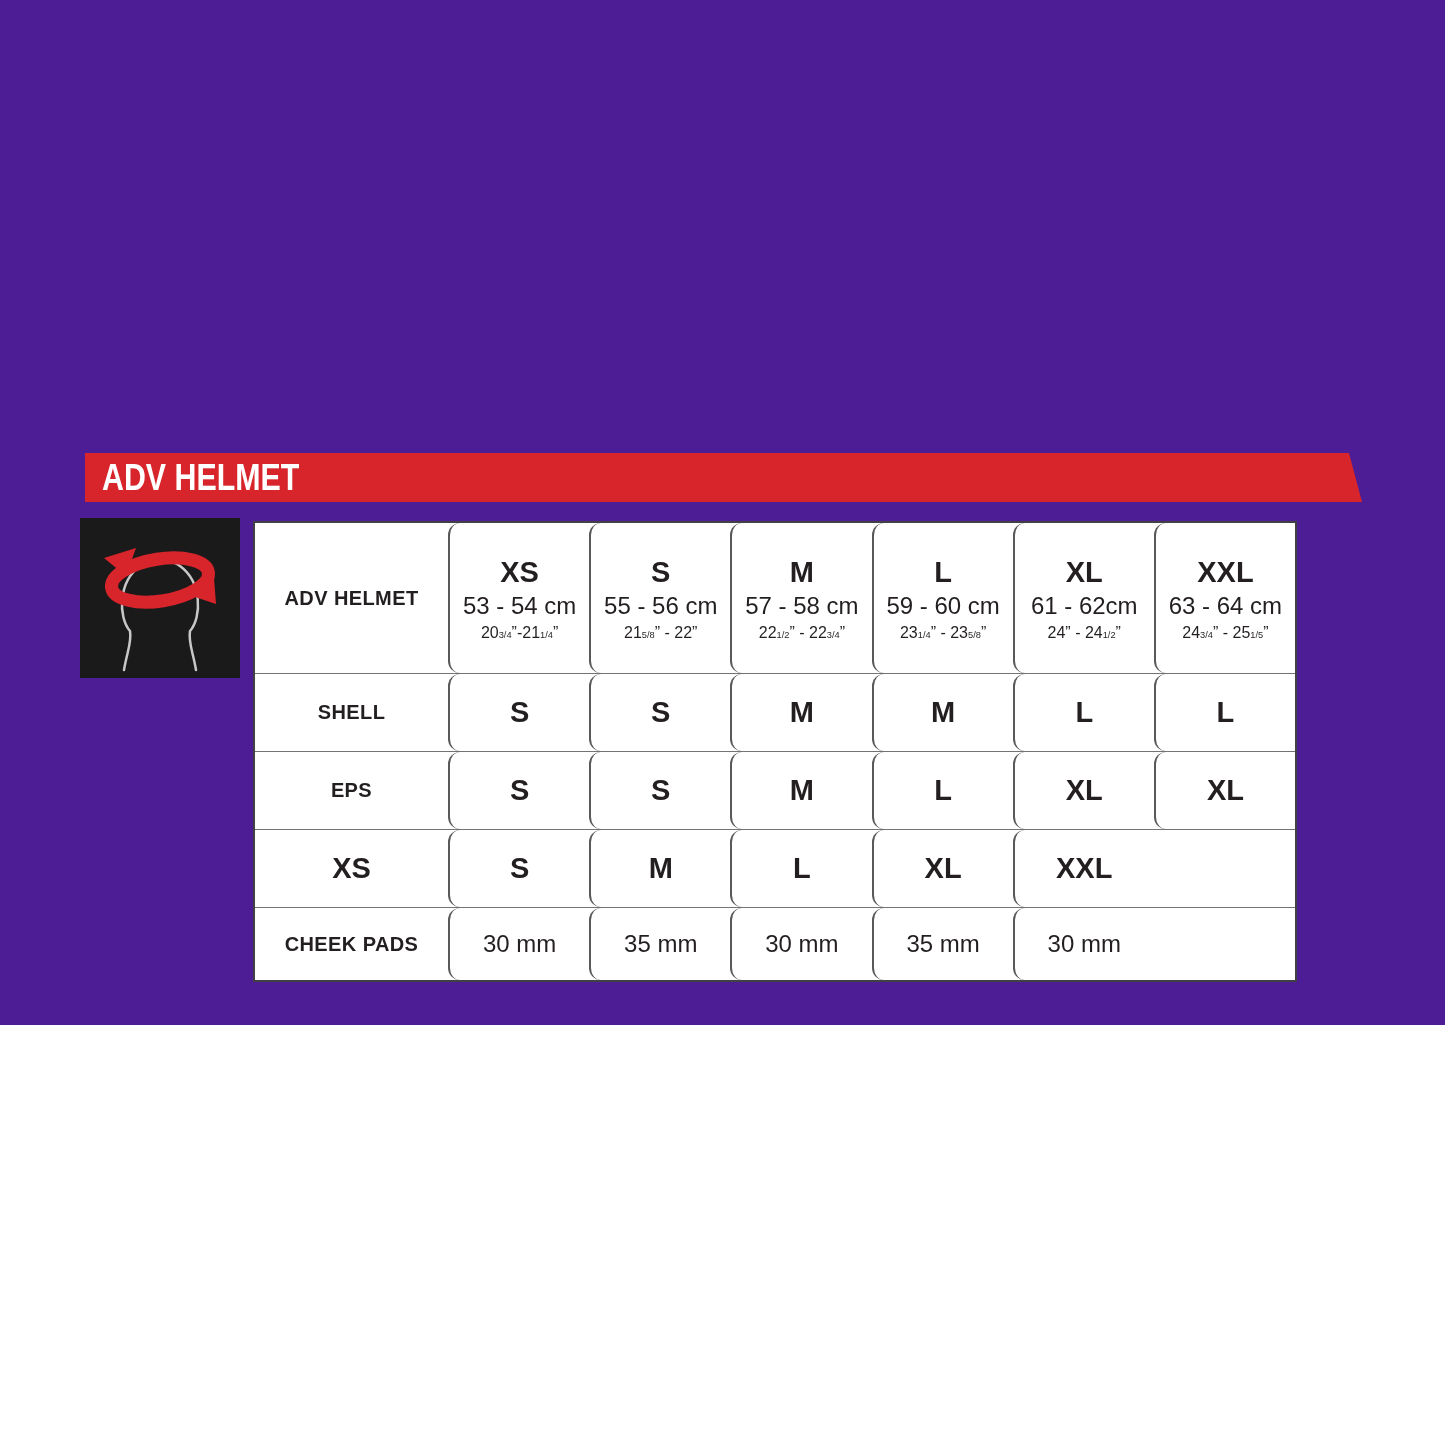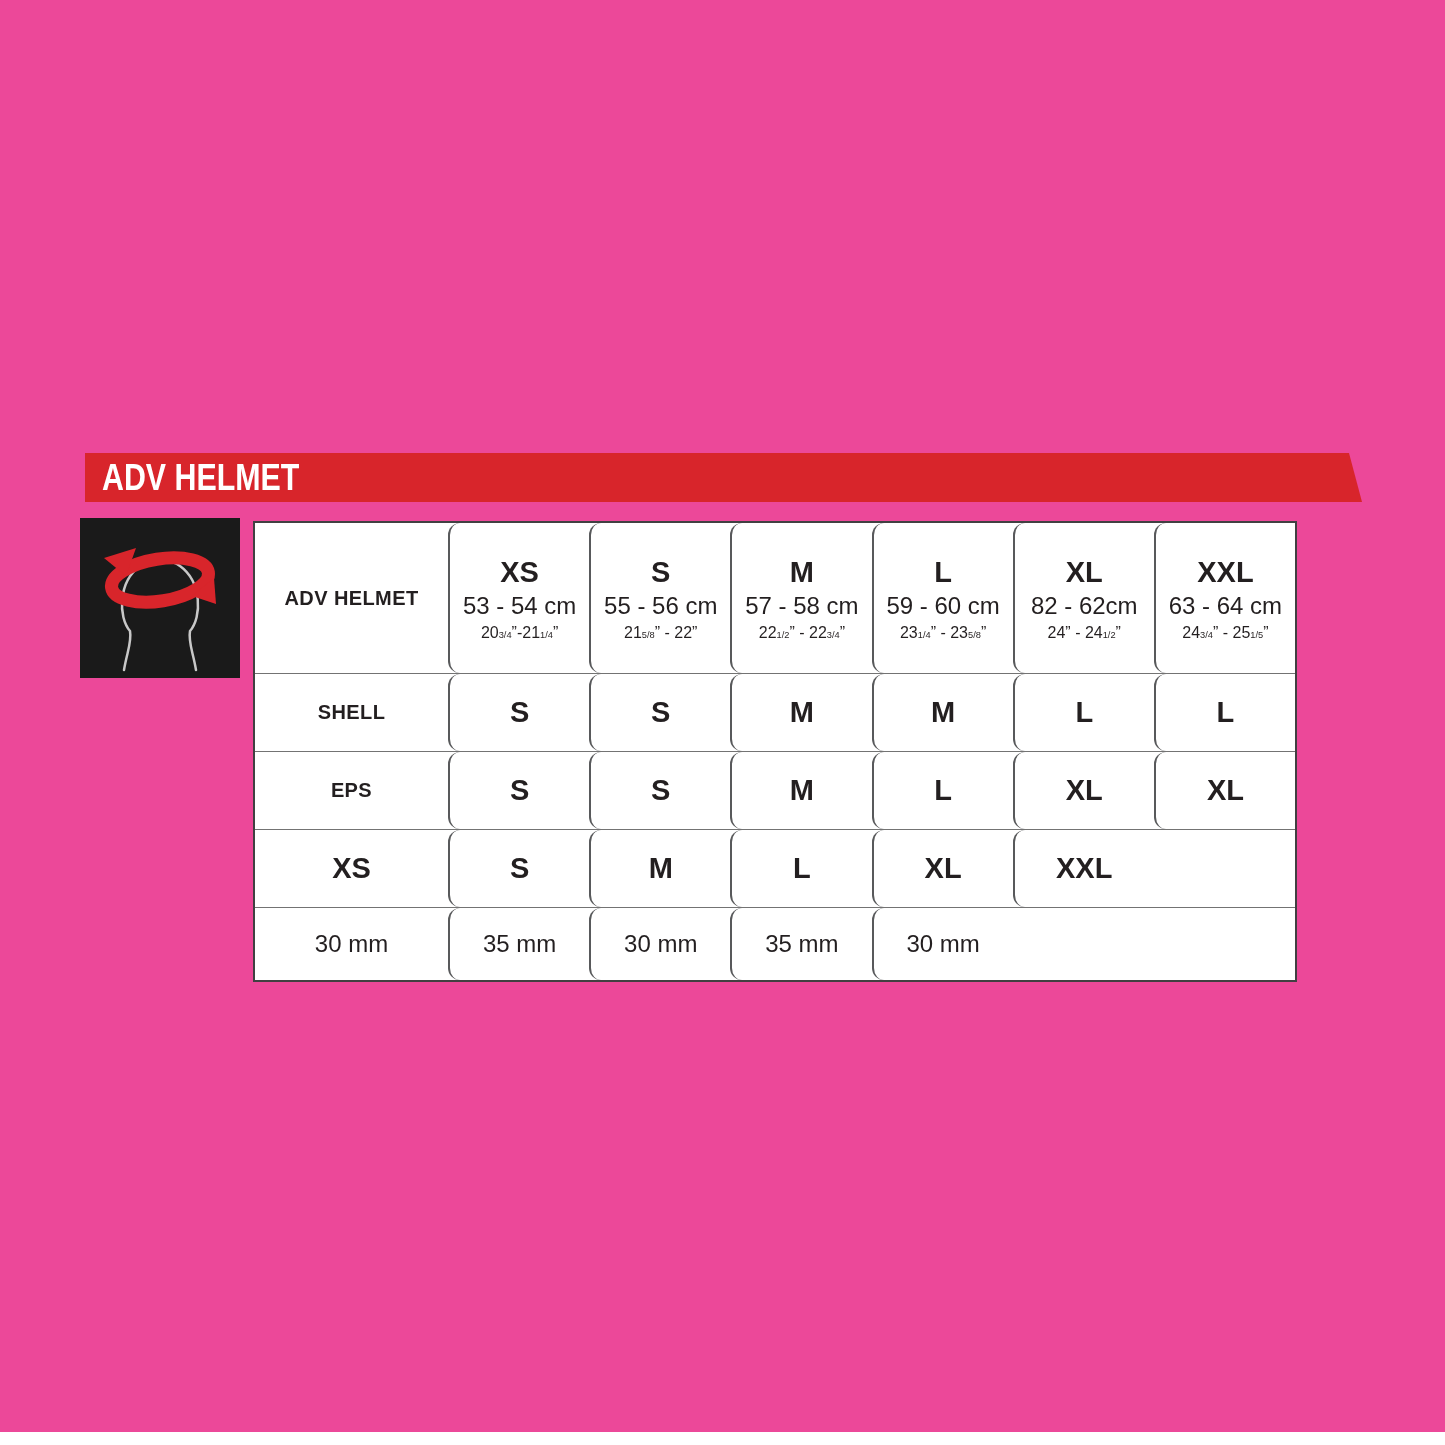--- a/index.html
+++ b/index.html
@@ -1,20 +1,20 @@
 <!DOCTYPE html>
 <html><head>
 <meta charset="utf-8">
 <style>
   html, body { margin: 0; padding: 0; background: #ffffff; }
   .page {
     position: relative;
     width: 1445px;
-    height: 1432px;
-    background: #ec4899;
+    height: 1025px;
+    background: #4c1d95;
     font-family: "Liberation Sans", sans-serif;
     color: #231f20;
     overflow: hidden;
   }
 
   
   .banner {
     position: absolute;
     left: 85px;
     top: 453px;
@@ -142,21 +142,21 @@
         <div class="cm-line">57 - 58 cm</div>
         <div class="inch-line">22<span class="frac">1/2</span>” - 22<span class="frac">3/4</span>”</div>
       </div>
       <div class="cell head-cell">
         <div class="size-letter">L</div>
         <div class="cm-line">59 - 60 cm</div>
         <div class="inch-line">23<span class="frac">1/4</span>” - 23<span class="frac">5/8</span>”</div>
       </div>
       <div class="cell head-cell">
         <div class="size-letter">XL</div>
-        <div class="cm-line">82 - 62cm</div>
+        <div class="cm-line">61 - 62cm</div>
         <div class="inch-line">24” - 24<span class="frac">1/2</span>”</div>
       </div>
       <div class="cell head-cell">
         <div class="size-letter">XXL</div>
         <div class="cm-line">63 - 64 cm</div>
         <div class="inch-line">24<span class="frac">3/4</span>” - 25<span class="frac">1/5</span>”</div>
       </div>
     </div>
 
     <div class="t-row body-row">
@@ -223,20 +223,23 @@
       <div class="cell">
           <span class="val">XL</span>
         </div>
       <div class="cell">
           <span class="val">XXL</span>
         </div>
     </div>
 
     <div class="t-row cheek-row">
       <div class="cell">
+        <span class="row-label">CHEEK PADS</span>
+      </div>
+      <div class="cell">
           <span class="val-mm">30 mm</span>
         </div>
       <div class="cell">
           <span class="val-mm">35 mm</span>
         </div>
       <div class="cell">
           <span class="val-mm">30 mm</span>
         </div>
       <div class="cell">
           <span class="val-mm">35 mm</span>

